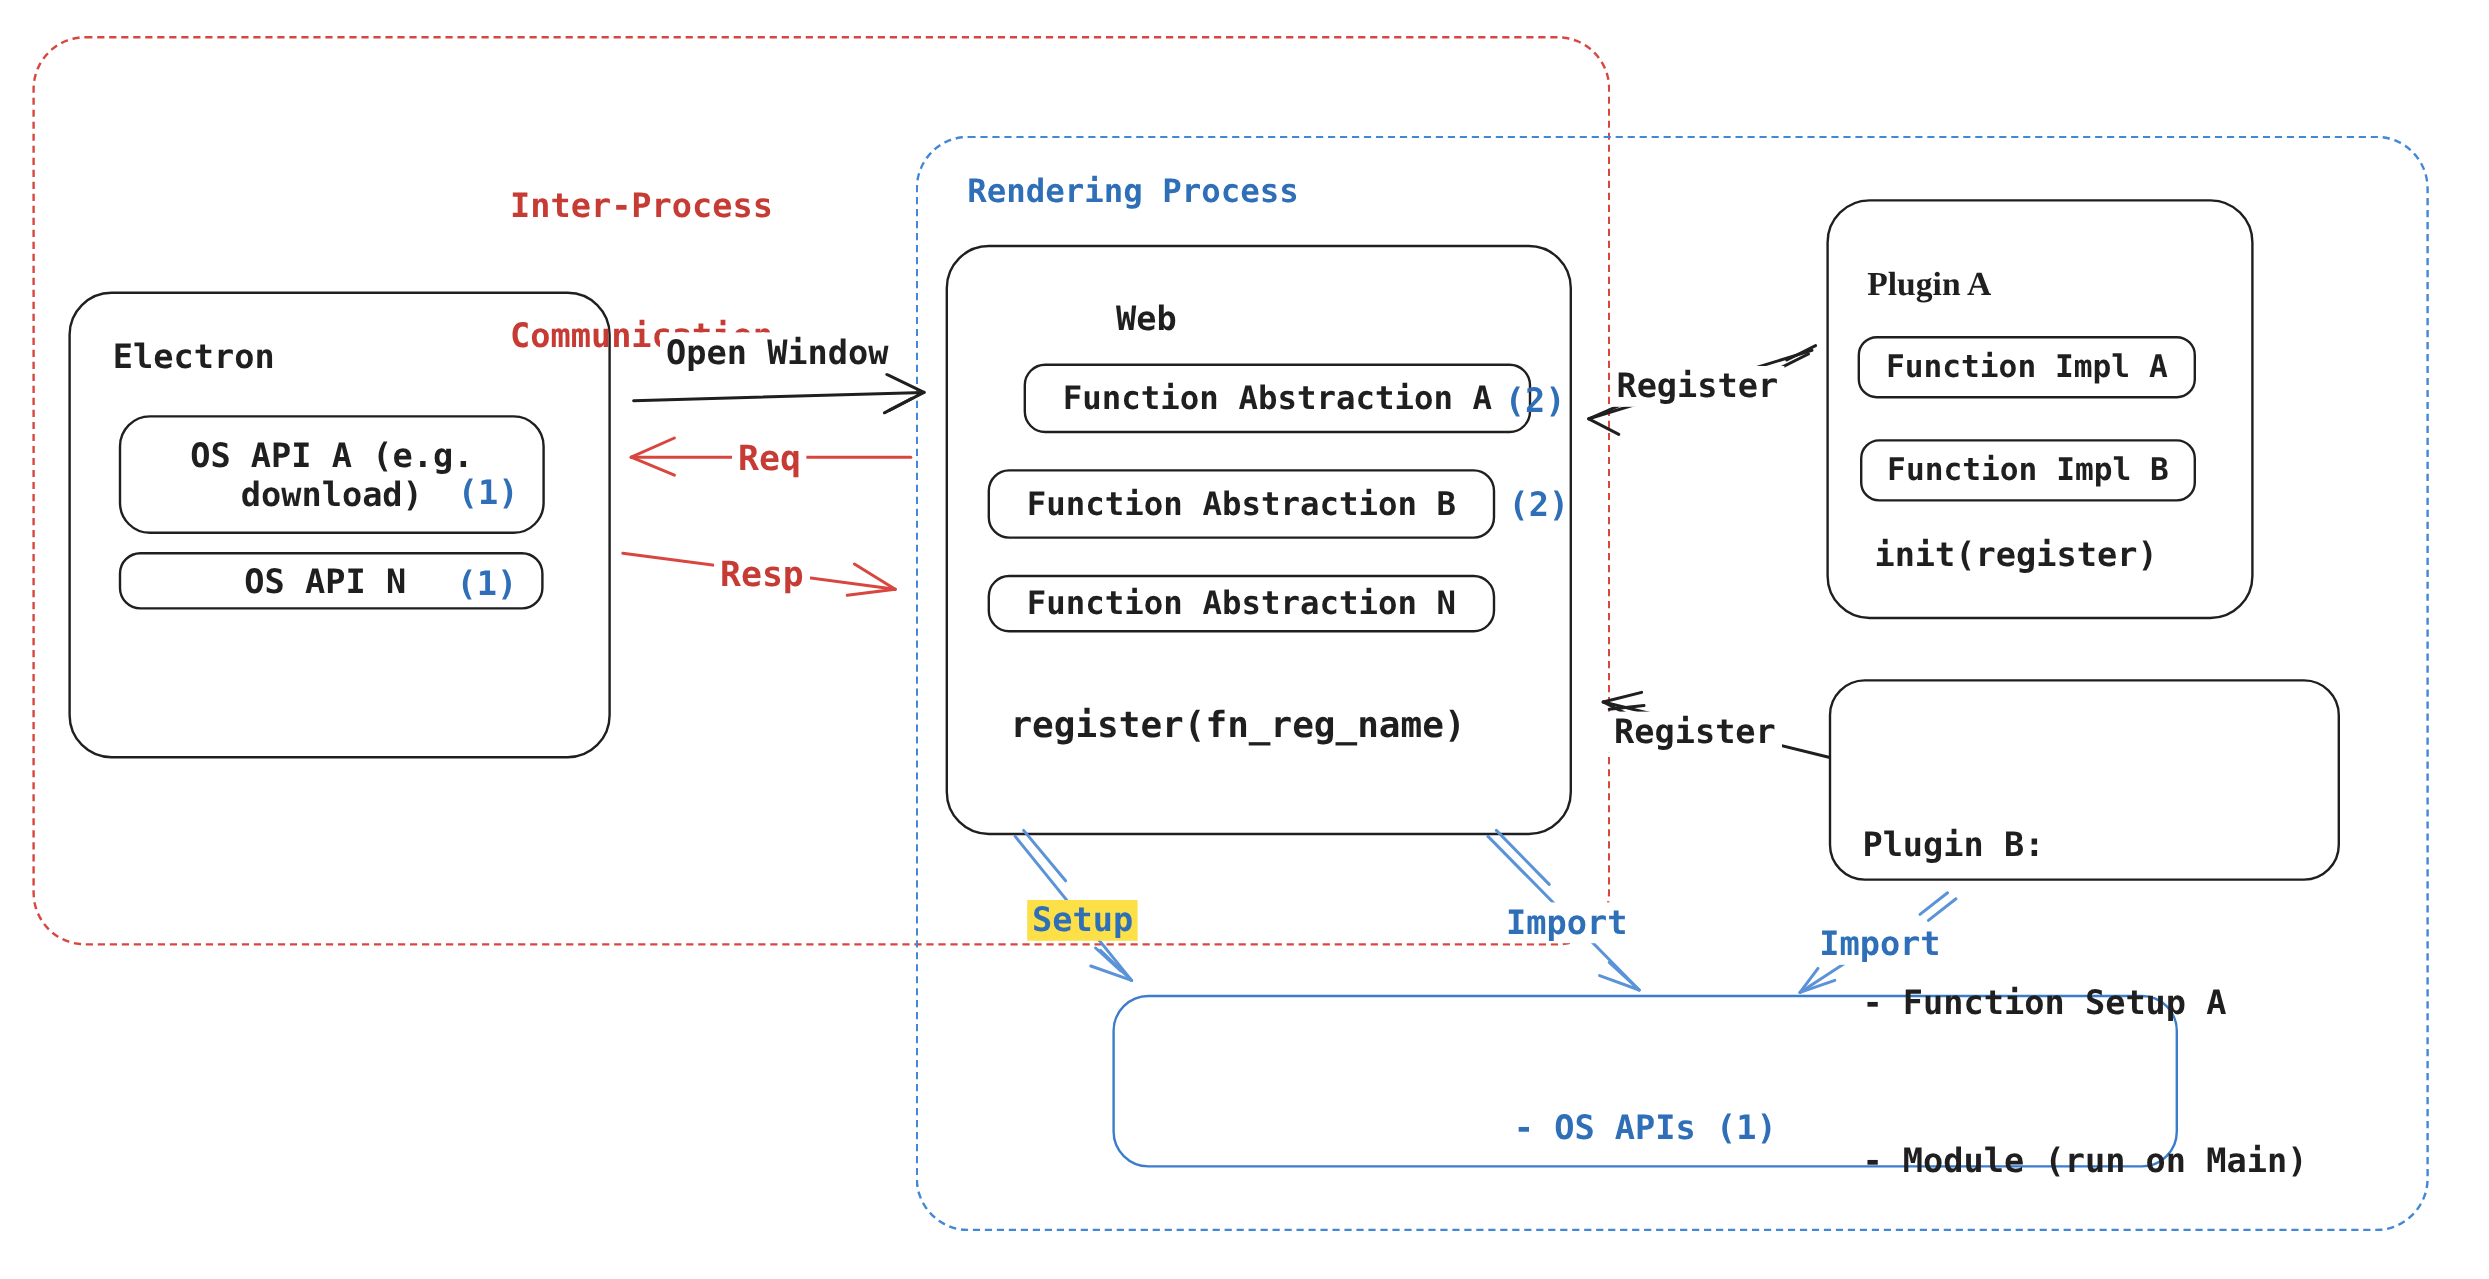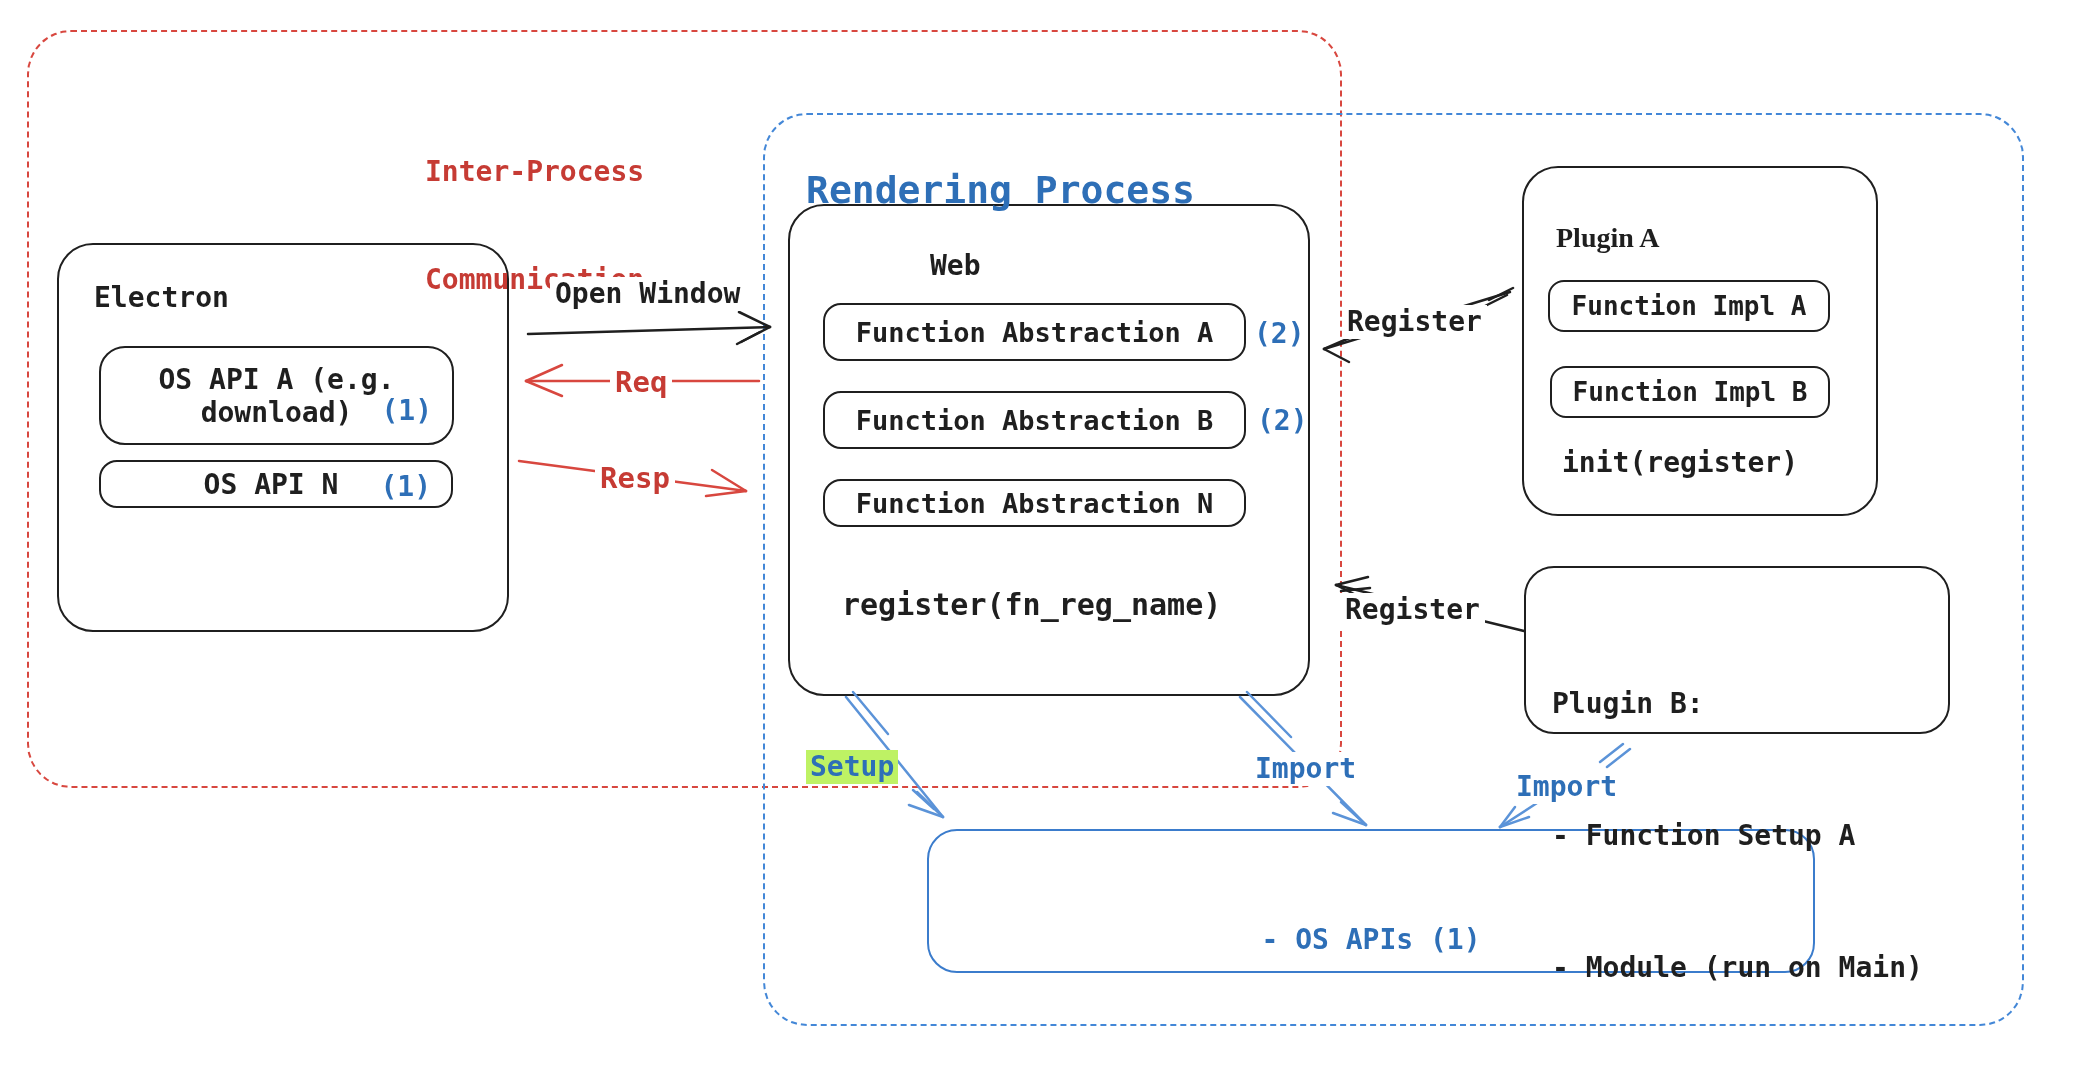--- a/index.html
+++ b/index.html
@@ -28,21 +28,21 @@
 </head>
 <body>
 
 <div class="abs dashed red-dash" style="left:27px;top:30px;width:1315px;height:758px;z-index:1;"></div>
 <div class="abs dashed blue-dash" style="left:763px;top:113px;width:1261px;height:913px;z-index:1;"></div>
 
 <div class="abs lbl red-t" style="left:425px;top:82px;line-height:36px;z-index:4;">
   <div>Inter-Process</div>
   <div>Communication</div>
 </div>
-<div class="abs lbl blue-t" style="left:806px;top:144px;font-size:38px;z-index:4;margin-top:24px;">Rendering Process</div>
+<div class="abs lbl blue-t" style="left:806px;top:144px;font-size:27px;z-index:4;">Rendering Process</div>
 
 <svg class="arrows" width="2074" height="1066" viewBox="0 0 2074 1066">
 
   <g>
     <path class="s-black" d="M528,334 L770,327"></path>
     <path class="s-black" d="M770,327 L739,312"></path>
     <path class="s-black" d="M770,327 L741,342"></path>
     <path class="s-black" d="M760,332 L737,344"></path>
   </g>
 
@@ -104,21 +104,21 @@
   <div>download)</div>
   <span class="marker" style="position:absolute;right:20px;bottom:16px;">(1)</span>
 </div>
 <div class="abs chip" style="left:99px;top:460px;width:354px;height:48px;border-radius:18px;z-index:4;">
   <span style="margin-right:10px;">OS API N</span>
   <span class="marker" style="position:absolute;right:20px;top:8px;">(1)</span>
 </div>
 
 <div class="abs solid-box" style="left:788px;top:204px;width:522px;height:492px;z-index:2;"></div>
 <div class="abs lbl" style="left:930px;top:249px;z-index:4;">Web</div>
-<div class="abs chip" style="left:823px;top:303px;width:423px;height:58px;border-radius:18px;font-size:27px;z-index:4;">Function Abstraction A</div>
+<div class="abs chip" style="left:853px;top:303px;width:423px;height:58px;border-radius:18px;font-size:27px;z-index:4;">Function Abstraction A</div>
 <div class="abs marker" style="left:1254px;top:317px;z-index:4;">(2)</div>
 <div class="abs chip" style="left:823px;top:391px;width:423px;height:58px;border-radius:18px;font-size:27px;z-index:4;">Function Abstraction B</div>
 <div class="abs marker" style="left:1257px;top:404px;z-index:4;">(2)</div>
 <div class="abs chip" style="left:823px;top:479px;width:423px;height:48px;border-radius:18px;font-size:27px;z-index:4;">Function Abstraction N</div>
 <div class="abs lbl" style="left:842px;top:587px;font-size:30px;z-index:4;">register(fn_reg_name)</div>
 
 <div class="abs solid-box" style="left:1522px;top:166px;width:356px;height:350px;z-index:2;"></div>
 <div class="abs lbl" style="left:1556px;top:221px;z-index:4;font-family:Liberation Serif, serif;">Plugin A</div>
 <div class="abs chip" style="left:1548px;top:280px;width:282px;height:52px;border-radius:16px;font-size:26px;z-index:4;">Function Impl A</div>
 <div class="abs chip" style="left:1550px;top:366px;width:280px;height:52px;border-radius:16px;font-size:26px;z-index:4;">Function Impl B</div>
@@ -135,15 +135,15 @@
 <div class="abs lbl blue-t" style="left:927px;top:850px;width:888px;line-height:36px;text-align:center;z-index:4;">
   <div>- OS APIs (1)</div>
   
 </div>
 
 <div class="abs lbl on-line" style="left:550px;top:277px;">Open Window</div>
 <div class="abs lbl on-line red-t" style="left:610px;top:365px;font-size:29px;">Req</div>
 <div class="abs lbl on-line red-t" style="left:595px;top:461px;font-size:29px;">Resp</div>
 <div class="abs lbl on-line" style="left:1342px;top:305px;">Register</div>
 <div class="abs lbl on-line" style="left:1340px;top:593px;">Register</div>
-<div class="abs lbl blue-t" style="left:806px;top:750px;background:#bef264;padding:0 4px;z-index:5;">Setup</div>
+<div class="abs lbl blue-t" style="left:856px;top:750px;background:#fde047;padding:0 4px;z-index:5;">Setup</div>
 <div class="abs lbl blue-t" style="left:1251px;top:752px;background:#fff;padding:0 4px;z-index:5;">Import</div>
 <div class="abs lbl blue-t" style="left:1512px;top:770px;background:#fff;padding:0 4px;z-index:5;">Import</div>
 
 </body></html>

